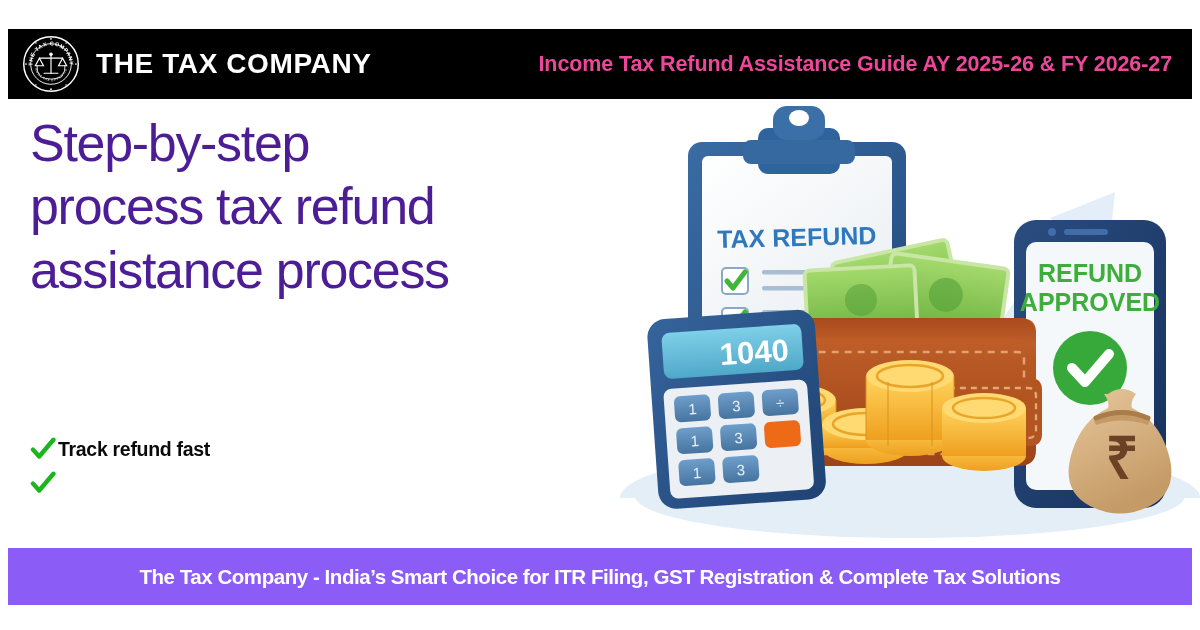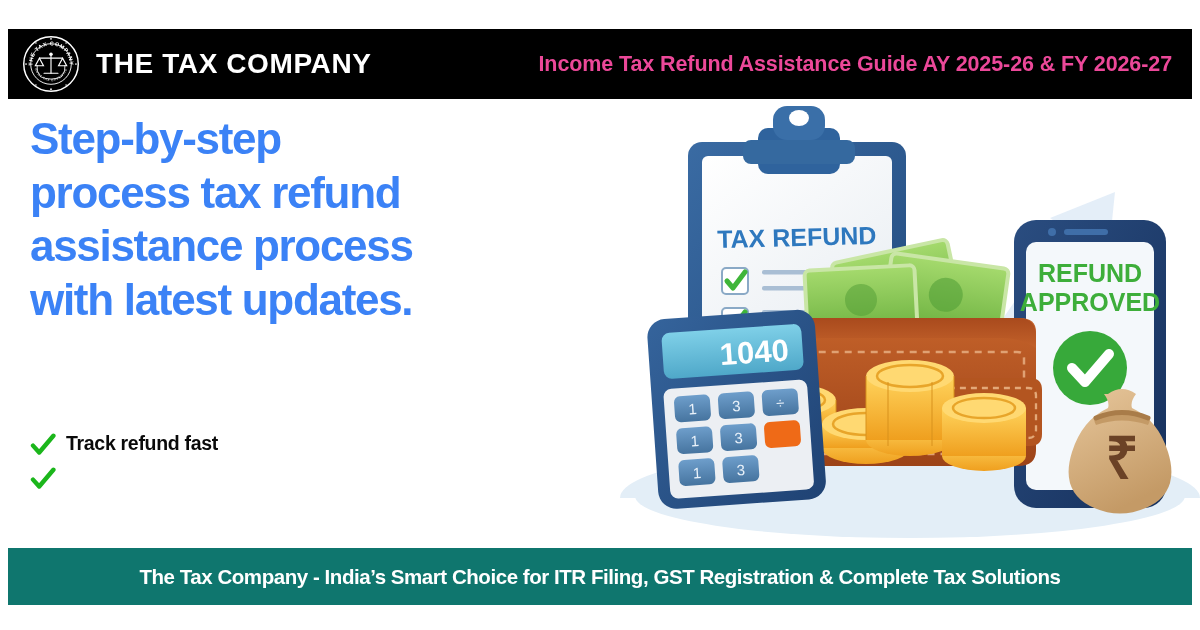--- a/index.html
+++ b/index.html
@@ -64,40 +64,40 @@
   }
 
   
   .content-left {
     position: absolute;
     left: 30px;
     top: 112px;
     width: 610px;
   }
   .headline {
-    font-size: 44px;
+    font-size: 52px;
     line-height: 1.22;
-    font-weight: bold;
-    color: #3b82f6;
+    font-weight: normal;
+    color: #4c1d95;
     letter-spacing: -1.3px;
     margin: 0;
     font-family: "Liberation Sans", sans-serif;
   }
   .headline .hl-line { display: block; }
 
   .bullets {
     position: absolute;
     left: 30px;
     top: 432px;
     width: 430px;
   }
   .bullet-row {
     display: flex;
-    align-items: flex-start;
-    gap: 10px;
+    align-items: center;
+    gap: 2px;
     height: 34px;
   }
   .check-mark {
     width: 26px;
     height: 26px;
     flex: 0 0 26px;
     display: block;
   }
   .bullet-text {
     font-size: 19.5px;
@@ -107,21 +107,21 @@
     white-space: nowrap;
   }
 
   
   .footer-bar {
     position: absolute;
     left: 8px;
     top: 548px;
     width: 1184px;
     height: 57px;
-    background: #0f766e;
+    background: #8b5cf6;
     display: flex;
     align-items: center;
     justify-content: center;
   }
   .footer-text {
     color: #ffffff;
     font-size: 20.5px;
     font-weight: bold;
     letter-spacing: -0.45px;
     white-space: nowrap;
@@ -187,21 +187,20 @@
       <div class="brand-name">THE TAX COMPANY</div>
     </div>
     <div class="header-sub">Income Tax Refund Assistance Guide AY 2025-26 &amp; FY 2026-27</div>
   </div>
 
   <div class="content-left">
     <h1 class="headline">
       <span class="hl-line">Step-by-step</span>
       <span class="hl-line">process tax refund</span>
       <span class="hl-line">assistance process</span>
-      <span class="hl-line">with latest updates.</span>
     </h1>
   </div>
 
   <div class="bullets">
     <div class="bullet-row">
       <svg class="check-mark" viewBox="0 0 26 26">
         <path d="M3 13.6 L9.2 20.5 L23.4 3.8" fill="none" stroke="#1BB61B" stroke-width="4.4" stroke-linecap="round" stroke-linejoin="round"></path>
       </svg>
       <span class="bullet-text">Track refund fast</span>
     </div>

